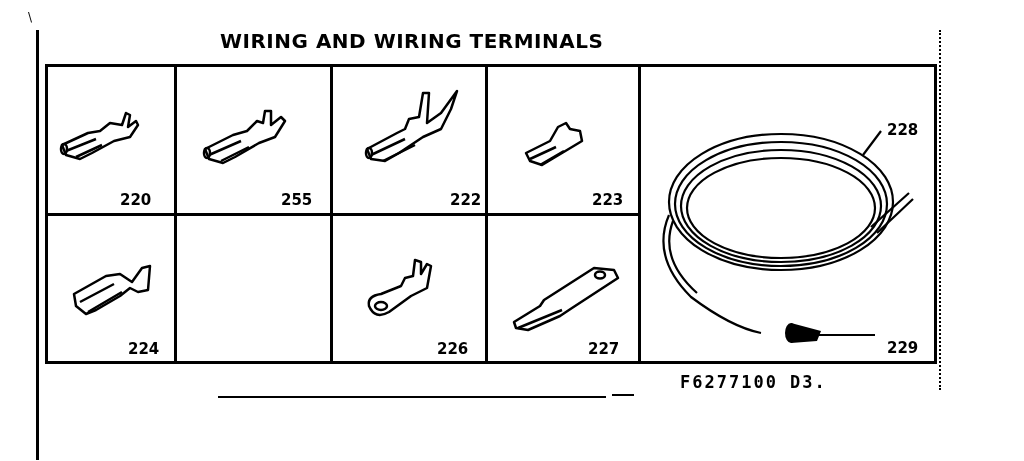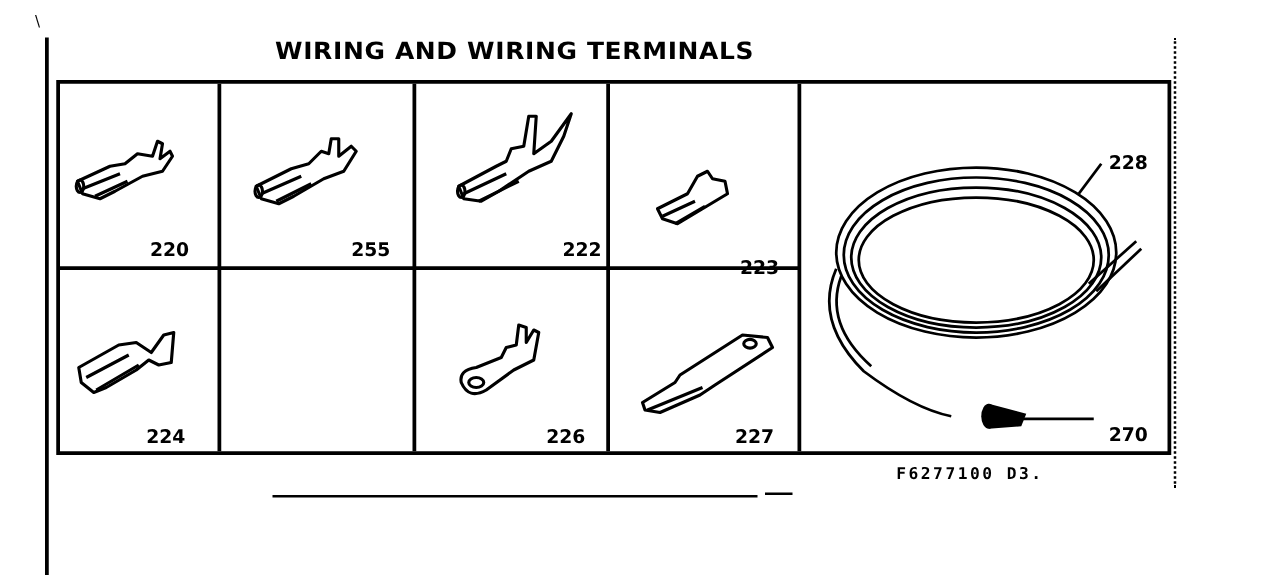--- a/index.html
+++ b/index.html
@@ -7,21 +7,21 @@
   .abs { position:absolute; }
   .title { left:220px; top:30px; font-family:"DejaVu Sans", sans-serif; font-weight:bold; font-size:19px; letter-spacing:0.5px; white-space:nowrap; transform:scaleX(1.05); transform-origin:left top; }
   .margin-line { left:36px; top:30px; width:3px; height:430px; background:#000; }
   .right-dash { left:939px; top:30px; width:2px; height:360px; border-left:2px dotted #000; }
   .frame { left:45px; top:64px; width:892px; height:300px; border:3px solid #000; box-sizing:border-box; }
   .vline { position:absolute; top:0; width:3px; height:100%; background:#000; }
   .hline { position:absolute; left:0; height:3px; background:#000; }
   .cell { position:absolute; }
   .num { position:absolute; font-weight:bold; font-size:15px; font-family:"DejaVu Sans", sans-serif; }
   .part { position:absolute; }
-  .footer-code { left:717px; top:372px; font-family:"DejaVu Sans Mono", monospace; font-weight:bold; font-size:13px; letter-spacing:2px; white-space:nowrap; }
+  .footer-code { left:680px; top:372px; font-family:"DejaVu Sans Mono", monospace; font-weight:bold; font-size:17px; letter-spacing:2px; white-space:nowrap; }
   .bottom-rule { left:218px; top:396px; width:388px; height:2px; background:#000; }
   .bottom-rule2 { left:612px; top:394px; width:22px; height:2px; background:#000; }
   .tick-mark { left:28px; top:10px; font-size:12px; }
 </style>
 </head>
 <body>
 
 <div class="abs tick-mark">\</div>
 <div class="abs margin-line"></div>
 <div class="abs right-dash"></div>
@@ -62,31 +62,31 @@
     <svg class="part" style="left:28px; top:20px;" width="105" height="85" viewBox="0 0 105 85">
       <g fill="none" stroke="#000" stroke-width="2.5" stroke-linejoin="round">
         <path d="M6 62 L36 46 L44 42 L48 32 L58 30 L62 6 L68 6 L66 36 L80 26 L96 4 L90 22 L80 42 L62 50 L38 66 L24 74 L10 72 Z"></path>
         <path d="M10 68 L44 52 M22 74 L54 58"></path>
         <ellipse cx="8" cy="66" rx="3" ry="5"></ellipse>
       </g>
     </svg>
     <div class="num" style="left:103px; top:124px;margin-left:14px;">222</div>
   </div>
 
-  <div class="cell" style="left:440px; top:14px; width:150px; height:162px;padding-left:17px;">
+  <div class="cell" style="left:440px; top:0; width:150px; height:162px;padding-left:17px;">
     <svg class="part" style="left:34px; top:52px;" width="70" height="52" viewBox="0 0 70 52">
       <g fill="none" stroke="#000" stroke-width="2.5" stroke-linejoin="round">
         <path d="M4 34 L28 22 L36 8 L44 4 L48 10 L58 12 L60 22 L50 28 L30 40 L20 46 L8 42 Z"></path>
         <path d="M8 40 L34 28 M18 46 L42 32"></path>
       </g>
     </svg>
     <div class="num" style="left:104px; top:124px;">223</div>
   </div>
 
-  <div class="cell" style="left:1px; top:149px; width:126px; height:107px;text-decoration:underline;">
+  <div class="cell" style="left:12px; top:149px; width:126px; height:107px;text-decoration:underline;">
     <svg class="part" style="left:10px; top:44px;" width="90" height="58" viewBox="0 0 90 58">
       <g fill="none" stroke="#000" stroke-width="2.5" stroke-linejoin="round">
         <path d="M4 34 L36 16 L50 14 L62 22 L72 8 L80 6 L78 30 L68 32 L60 28 L50 36 L26 50 L16 54 L6 46 Z"></path>
         <path d="M10 42 L44 24 M18 52 L52 32"></path>
       </g>
     </svg>
     <div class="num" style="left:68px; top:124px;">224</div>
   </div>
 
 
@@ -122,19 +122,19 @@
         <path d="M22 134 Q8 172 46 206"></path>
         <path d="M220 140 L258 106"></path>
         <path d="M226 146 L262 112"></path>
         <line x1="230" y1="44" x2="212" y2="68"></line>
         <line x1="166" y1="248" x2="224" y2="248"></line>
       </g>
       <path d="M140 236 L170 244 L166 254 L140 256 Z" fill="#000"></path>
       <ellipse cx="140" cy="246" rx="6" ry="10" fill="#000"></ellipse>
     </svg>
     <div class="num" style="left:246px; top:54px;">228</div>
-    <div class="num" style="left:246px; top:272px;">270</div>
+    <div class="num" style="left:246px; top:272px;">229</div>
   </div>
 </div>
 
 <div class="abs footer-code">F6277100 D3.</div>
 <div class="abs bottom-rule"></div>
 <div class="abs bottom-rule2"></div>
 
 </body></html>

